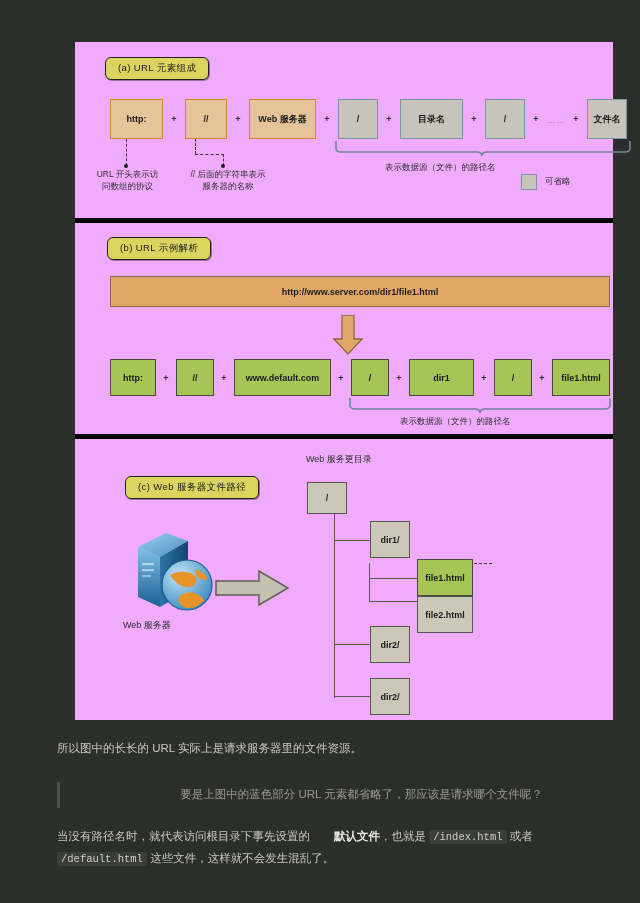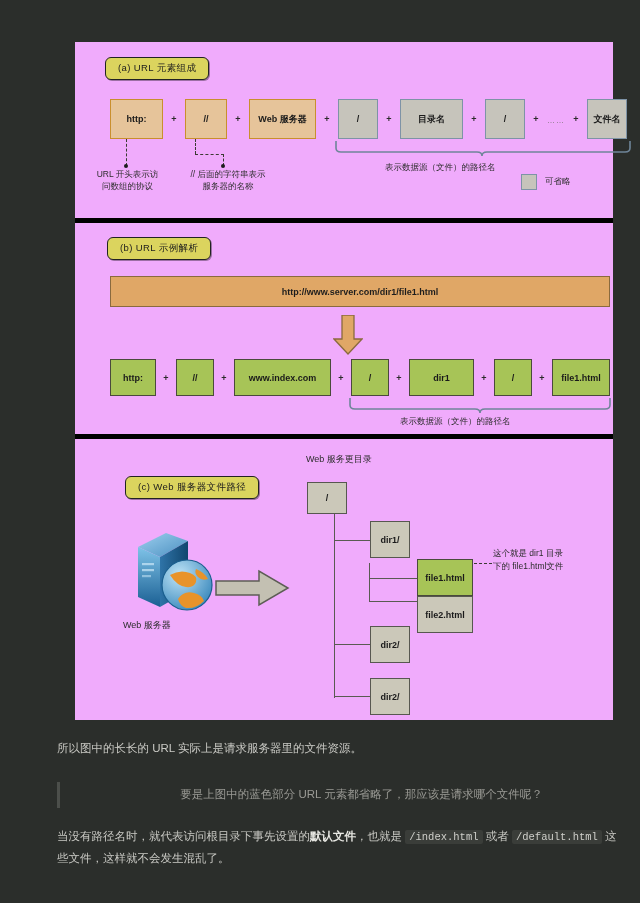--- a/index.html
+++ b/index.html
@@ -99,21 +99,21 @@
     text-align:center;
   }
   .code{
     font-family:"Liberation Mono","DejaVu Sans Mono",monospace;
     font-size:10.5px;
     background:#3a3d39;
     color:#cfcfca;
     padding:1px 4px;
     border-radius:2px;
   }
-  b.strong{color:#e8e8e3;}
+  b.strong{color:#e8e8e3;padding-left:24px;}
 </style>
 </head>
 <body>
 
 <div id="figure">
 
   <div class="panel panel-a">
 
     <div class="badge" style="left:30px;top:15px;">(a)  URL 元素组成</div>
 
@@ -167,21 +167,21 @@
     <div class="urlbar" style="left:35px;top:53px;width:500px;height:31px;text-align:center;">http://www.server.com/dir1/file1.html</div>
 
     <svg style="position:absolute;left:258px;top:92px;" width="30" height="40" viewBox="0 0 30 40">
       <path d="M9,0 L21,0 L21,24 L29,24 L15,39 L1,24 L9,24 Z" fill="#e0a766" stroke="#8a6a3e" stroke-width="1.3"></path>
     </svg>
 
     <div class="tok green" style="left:35px;top:136px;width:46px;height:37px;">http:</div>
     <div class="plus" style="left:91px;top:155px;">+</div>
     <div class="tok green" style="left:101px;top:136px;width:38px;height:37px;">//</div>
     <div class="plus" style="left:149px;top:155px;">+</div>
-    <div class="tok green" style="left:159px;top:136px;width:97px;height:37px;">www.index.com</div>
+    <div class="tok green" style="left:159px;top:136px;width:97px;height:37px;">www.default.com</div>
     <div class="plus" style="left:266px;top:155px;">+</div>
     <div class="tok green" style="left:276px;top:136px;width:38px;height:37px;">/</div>
     <div class="plus" style="left:324px;top:155px;">+</div>
     <div class="tok green" style="left:334px;top:136px;width:65px;height:37px;">dir1</div>
     <div class="plus" style="left:409px;top:155px;">+</div>
     <div class="tok green" style="left:419px;top:136px;width:38px;height:37px;">/</div>
     <div class="plus" style="left:467px;top:155px;">+</div>
     <div class="tok green" style="left:477px;top:136px;width:58px;height:37px;">file1.html</div>
 
     <svg class="brace" style="left:272px;top:174px;" width="266" height="18" viewBox="0 0 266 18">
@@ -245,24 +245,20 @@
     <div class="tline" style="left:259px;top:257px;width:36px;height:1.4px;"></div>
 
     <div class="tok node" style="left:232px;top:43px;width:40px;height:32px;">/</div>
     <div class="tok node" style="left:295px;top:82px;width:40px;height:37px;">dir1/</div>
     <div class="tok nodegreen" style="left:342px;top:120px;width:56px;height:37px;">file1.html</div>
     <div class="tok node" style="left:342px;top:157px;width:56px;height:37px;">file2.html</div>
     <div class="tok node" style="left:295px;top:187px;width:40px;height:37px;">dir2/</div>
     <div class="tok node" style="left:295px;top:239px;width:40px;height:37px;">dir2/</div>
 
     <div class="dlineh" style="left:399px;top:124px;width:18px;"></div>
-    <div class="cap left" style="left:418px;top:108px;width:120px;line-height:1.5;">
-      <span>这个就是 dir1 目录</span><br>
-      <span>下的 file1.html文件</span>
-    </div>
   </div>
 </div>
 
 <div id="prose">
   <p>所以图中的长长的 URL 实际上是请求服务器里的文件资源。</p>
 
   <div class="quote">
     <span>要是上图中的蓝色部分 URL 元素都省略了，那应该是请求哪个文件呢？</span>
   </div>
 

